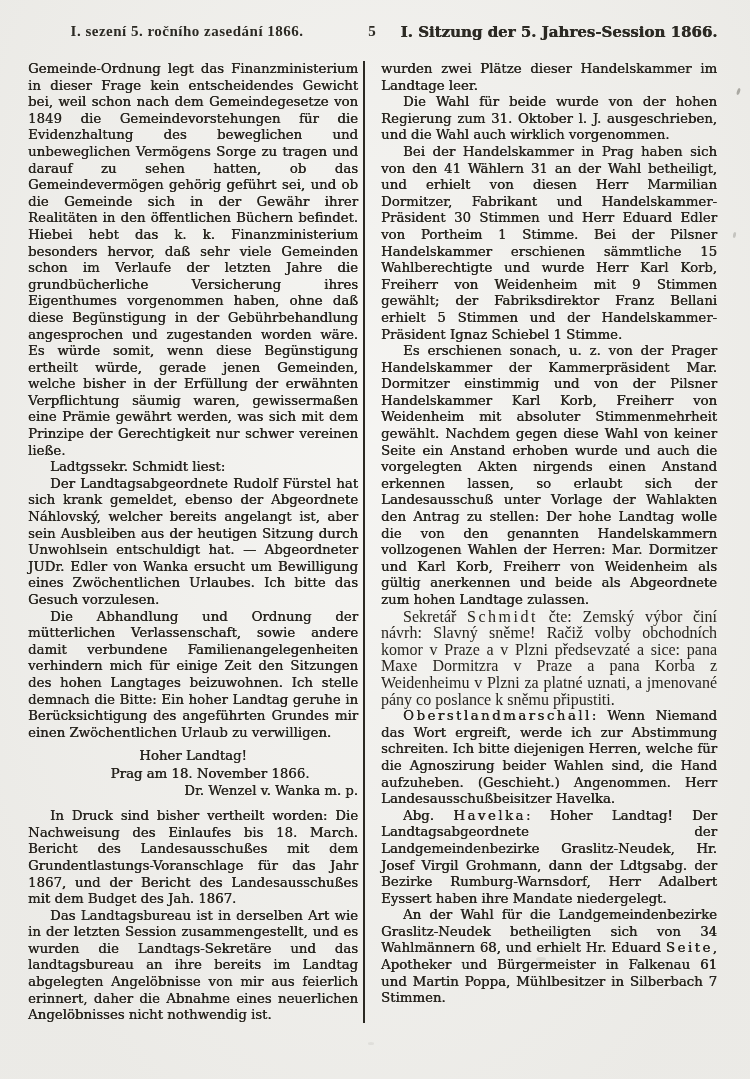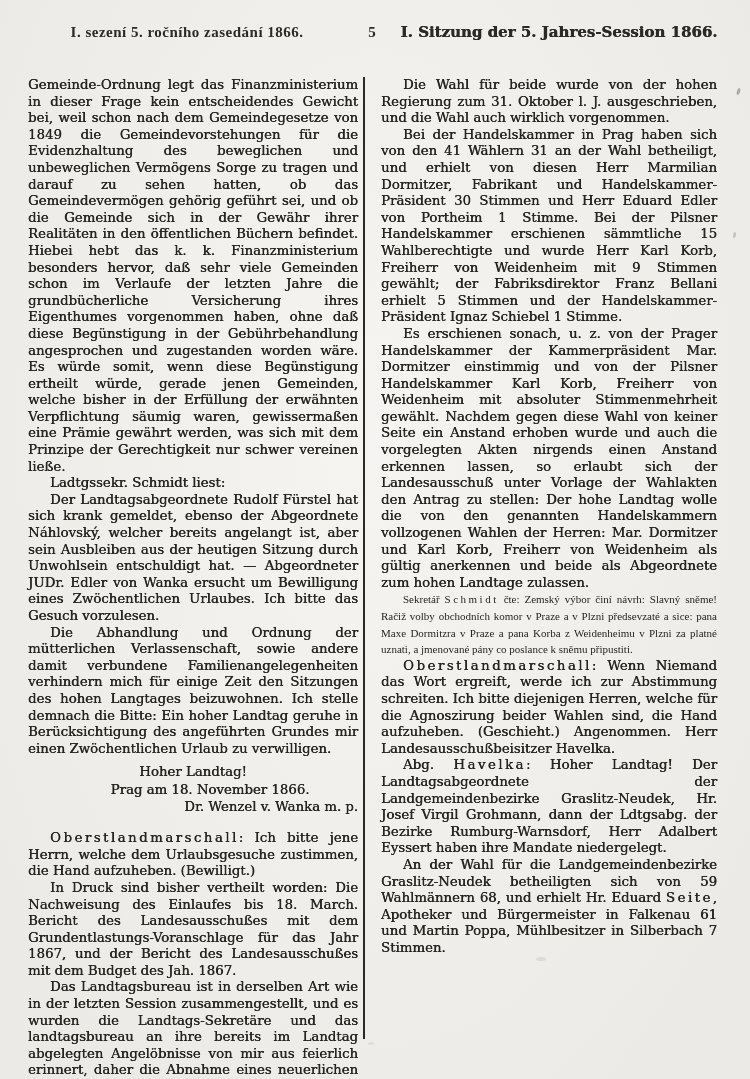--- a/index.html
+++ b/index.html
@@ -12,53 +12,53 @@
     position: relative;
   }
   .page {
     position: absolute; inset: 0;
     background:
       radial-gradient(ellipse at 50% 40%, rgba(255,255,255,0.35), rgba(0,0,0,0.02) 85%),
       #f0efeb;
   }
   .header {
     display: flex;
-    align-items: center;
+    align-items: flex-start;
     margin: 23px 30px 0 28px;
     font-weight: bold;
     font-size: 15px;
     color: #2c2a24;
   }
   .h-left  { width: 332px; text-align: center; font-family: "Liberation Serif", serif; letter-spacing: 0.5px; }
   .h-num   { width: 54px;  text-align: center; font-family: "Liberation Serif", serif; }
   .h-right { width: 336px; text-align: center; font-family: "DejaVu Serif", serif; text-shadow: 0.4px 0 0 currentColor; }
   .columns {
     display: flex;
-    margin: 36px 0 0 28px;
+    margin: 20px 0 0 28px;
     height: 985px;
   }
   .col {
     font-size: 13.3px;
     line-height: 16.6px;
     text-align: justify;
     text-shadow: 0.35px 0 0 currentColor; 
   }
   .col-left  { width: 330px; }
   .divider   { width: 2px; background: #2b2923; margin-left: 5px; height: 962px; }
   .col-right { width: 336px; margin-left: 16px; }
   .para { margin: 0; text-indent: 22px; }
   .para.plain  { text-indent: 0; }
   .para.center { text-align: center; text-indent: 0; padding-top: 7px; padding-bottom: 1px; }
   .para.date   { text-align: center; text-indent: 34px; }
   .para.sig    { text-align: right; text-indent: 48px; padding-bottom: 9px; }
   .para.gap-top { padding-top: 6px; }
   .para.antiqua {
     font-family: "Liberation Serif", serif;
     text-shadow: none;
-    font-size: 11px;
+    font-size: 16px;
   }
   .sperr { letter-spacing: 2.5px; }
   
   .speck { position: absolute; background: rgba(90,88,80,0.45); border-radius: 50%; }
   .speck.s1 { left: 737px; top: 88px;  width: 3px; height: 7px; transform: rotate(18deg); }
   .speck.s2 { left: 733px; top: 232px; width: 3px; height: 6px; transform: rotate(12deg); opacity:.6; }
   .speck.s3 { left: 536px; top: 957px; width: 10px; height: 4px; opacity: .25; }
   .speck.s4 { left: 368px; top: 1042px; width: 6px; height: 3px; opacity: .2; }
 </style>
 </head>
@@ -74,33 +74,33 @@
 
   <div class="columns">
     <div class="col col-left" id="col-left">
         <p class="para plain"><span>Gemeinde-Ordnung legt das Finanzministerium in dieser Frage kein entscheidendes Gewicht bei, weil schon nach dem Gemeindegesetze von 1849 die Gemeindevorstehungen für die Evidenzhaltung des beweglichen und unbeweglichen Vermögens Sorge zu tragen und darauf zu sehen hatten, ob das Gemeindevermögen gehörig geführt sei, und ob die Gemeinde sich in der Gewähr ihrer Realitäten in den öffentlichen Büchern befindet. Hiebei hebt das k. k. Finanzministerium besonders hervor, daß sehr viele Gemeinden schon im Verlaufe der letzten Jahre die grundbücherliche Versicherung ihres Eigenthumes vorgenommen haben, ohne daß diese Begünstigung in der Gebührbehandlung angesprochen und zugestanden worden wäre. Es würde somit, wenn diese Begünstigung ertheilt würde, gerade jenen Gemeinden, welche bisher in der Erfüllung der erwähnten Verpflichtung säumig waren, gewissermaßen eine Prämie gewährt werden, was sich mit dem Prinzipe der Gerechtigkeit nur schwer vereinen ließe.</span></p>
         <p class="para indent"><span>Ladtgssekr. Schmidt liest:</span></p>
         <p class="para indent"><span>Der Landtagsabgeordnete Rudolf Fürstel hat sich krank gemeldet, ebenso der Abgeordnete Náhlovský, welcher bereits angelangt ist, aber sein Ausbleiben aus der heutigen Sitzung durch Unwohlsein entschuldigt hat. — Abgeordneter JUDr. Edler von Wanka ersucht um Bewilligung eines Zwöchentlichen Urlaubes. Ich bitte das Gesuch vorzulesen.</span></p>
         <p class="para indent"><span>Die Abhandlung und Ordnung der mütterlichen Verlassenschaft, sowie andere damit verbundene Familienangelegenheiten verhindern mich für einige Zeit den Sitzungen des hohen Langtages beizuwohnen. Ich stelle demnach die Bitte: Ein hoher Landtag geruhe in Berücksichtigung des angeführten Grundes mir einen Zwöchentlichen Urlaub zu verwilligen.</span></p>
         <p class="para center"><span>Hoher Landtag!</span></p>
         <p class="para date"><span>Prag am 18. November 1866.</span></p>
         <p class="para sig"><span>Dr. Wenzel v. Wanka m. p.</span></p>
-        <p class="para indent gap-top"><span class="sperr">Oberstlandmarschall</span><span>: Ich bitte jene Herrn, welche dem Urlaubsgesuche zustimmen, die Hand aufzuheben. (Bewilligt.)</span></p>
         <p class="para indent"><span>In Druck sind bisher vertheilt worden: Die Nachweisung des Einlaufes bis 18. March. Bericht des Landesausschußes mit dem Grundentlastungs-Voranschlage für das Jahr 1867, und der Bericht des Landesausschußes mit dem Budget des Jah. 1867.</span></p>
         <p class="para indent"><span>Das Landtagsbureau ist in derselben Art wie in der letzten Session zusammengestellt, und es wurden die Landtags-Sekretäre und das landtagsbureau an ihre bereits im Landtag abgelegten Angelöbnisse von mir aus feierlich erinnert, daher die Abnahme eines neuerlichen Angelöbnisses nicht nothwendig ist.</span></p>
       </div>
     <div class="divider"></div>
     <div class="col col-right" id="col-right">
+        <p class="para plain"><span>wurden zwei Plätze dieser Handelskammer im Landtage leer.</span></p>
         <p class="para indent"><span>Die Wahl für beide wurde von der hohen Regierung zum 31. Oktober l. J. ausgeschrieben, und die Wahl auch wirklich vorgenommen.</span></p>
         <p class="para indent"><span>Bei der Handelskammer in Prag haben sich von den 41 Wählern 31 an der Wahl betheiligt, und erhielt von diesen Herr Marmilian Dormitzer, Fabrikant und Handelskammer-Präsident 30 Stimmen und Herr Eduard Edler von Portheim 1 Stimme. Bei der Pilsner Handelskammer erschienen sämmtliche 15 Wahlberechtigte und wurde Herr Karl Korb, Freiherr von Weidenheim mit 9 Stimmen gewählt; der Fabriksdirektor Franz Bellani erhielt 5 Stimmen und der Handelskammer-Präsident Ignaz Schiebel 1 Stimme.</span></p>
         <p class="para indent"><span>Es erschienen sonach, u. z. von der Prager Handelskammer der Kammerpräsident Mar. Dormitzer einstimmig und von der Pilsner Handelskammer Karl Korb, Freiherr von Weidenheim mit absoluter Stimmenmehrheit gewählt. Nachdem gegen diese Wahl von keiner Seite ein Anstand erhoben wurde und auch die vorgelegten Akten nirgends einen Anstand erkennen lassen, so erlaubt sich der Landesausschuß unter Vorlage der Wahlakten den Antrag zu stellen: Der hohe Landtag wolle die von den genannten Handelskammern vollzogenen Wahlen der Herren: Mar. Dormitzer und Karl Korb, Freiherr von Weidenheim als gültig anerkennen und beide als Abgeordnete zum hohen Landtage zulassen.</span></p>
         <p class="para indent antiqua"><span>Sekretář </span><span class="sperr">Schmidt</span><span> čte: Zemský výbor činí návrh: Slavný sněme! Račiž volby obchodních komor v Praze a v Plzni předsevzaté a sice: pana Maxe Dormitzra v Praze a pana Korba z Weidenheimu v Plzni za platné uznati, a jmenované pány co poslance k sněmu připustiti.</span></p>
         <p class="para indent"><span class="sperr">Oberstlandmarschall</span><span>: Wenn Niemand das Wort ergreift, werde ich zur Abstimmung schreiten. Ich bitte diejenigen Herren, welche für die Agnoszirung beider Wahlen sind, die Hand aufzuheben. (Geschieht.) Angenommen. Herr Landesausschußbeisitzer Havelka.</span></p>
         <p class="para indent"><span>Abg. </span><span class="sperr">Havelka</span><span>: Hoher Landtag! Der Landtagsabgeordnete der Landgemeindenbezirke Graslitz-Neudek, Hr. Josef Virgil Grohmann, dann der Ldtgsabg. der Bezirke Rumburg-Warnsdorf, Herr Adalbert Eyssert haben ihre Mandate niedergelegt.</span></p>
-        <p class="para indent"><span>An der Wahl für die Landgemeindenbezirke Graslitz-Neudek betheiligten sich von 59 Wahlmännern 68, und erhielt Hr. Eduard </span><span class="sperr">Seite</span><span>, Apotheker und Bürgermeister in Falkenau 61 und Martin Poppa, Mühlbesitzer in Silberbach 7 Stimmen.</span></p>
+        <p class="para indent"><span>An der Wahl für die Landgemeindenbezirke Graslitz-Neudek betheiligten sich von 34 Wahlmännern 68, und erhielt Hr. Eduard </span><span class="sperr">Seite</span><span>, Apotheker und Bürgermeister in Falkenau 61 und Martin Poppa, Mühlbesitzer in Silberbach 7 Stimmen.</span></p>
       </div>
   </div>
 
   <div class="speck s1"></div>
   <div class="speck s2"></div>
   <div class="speck s3"></div>
   <div class="speck s4"></div>
 </div>
 
 </body></html>

